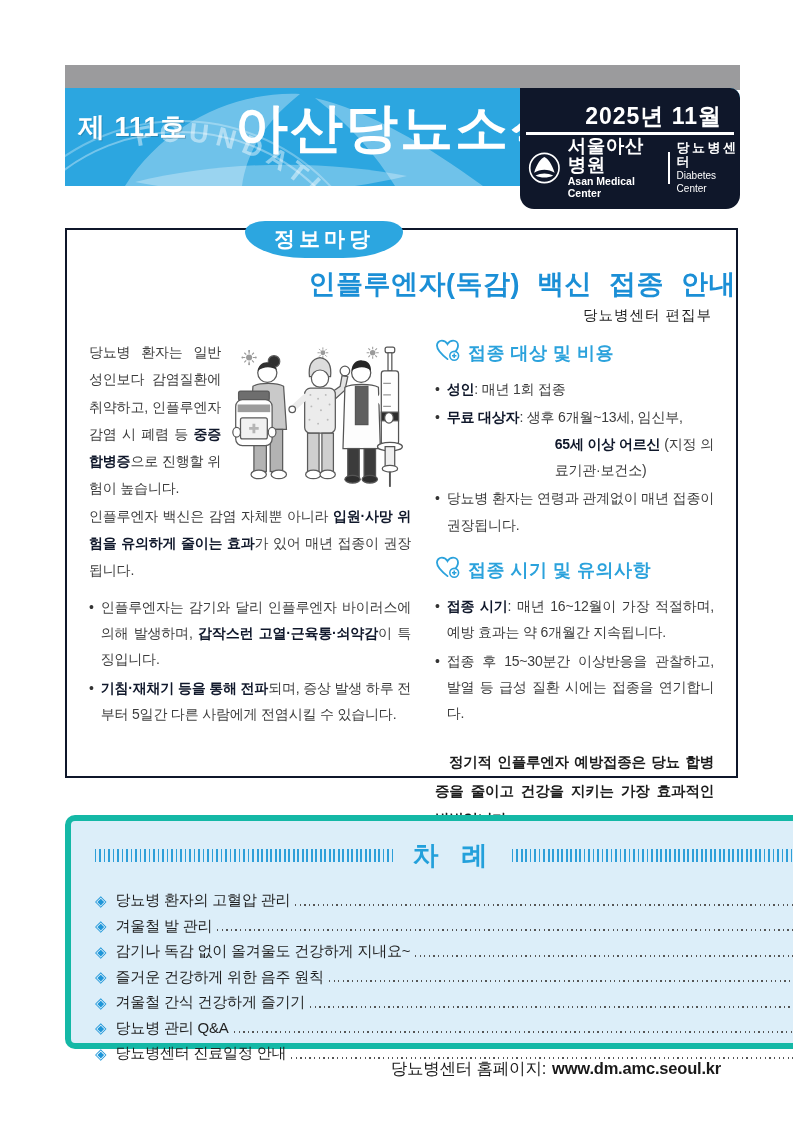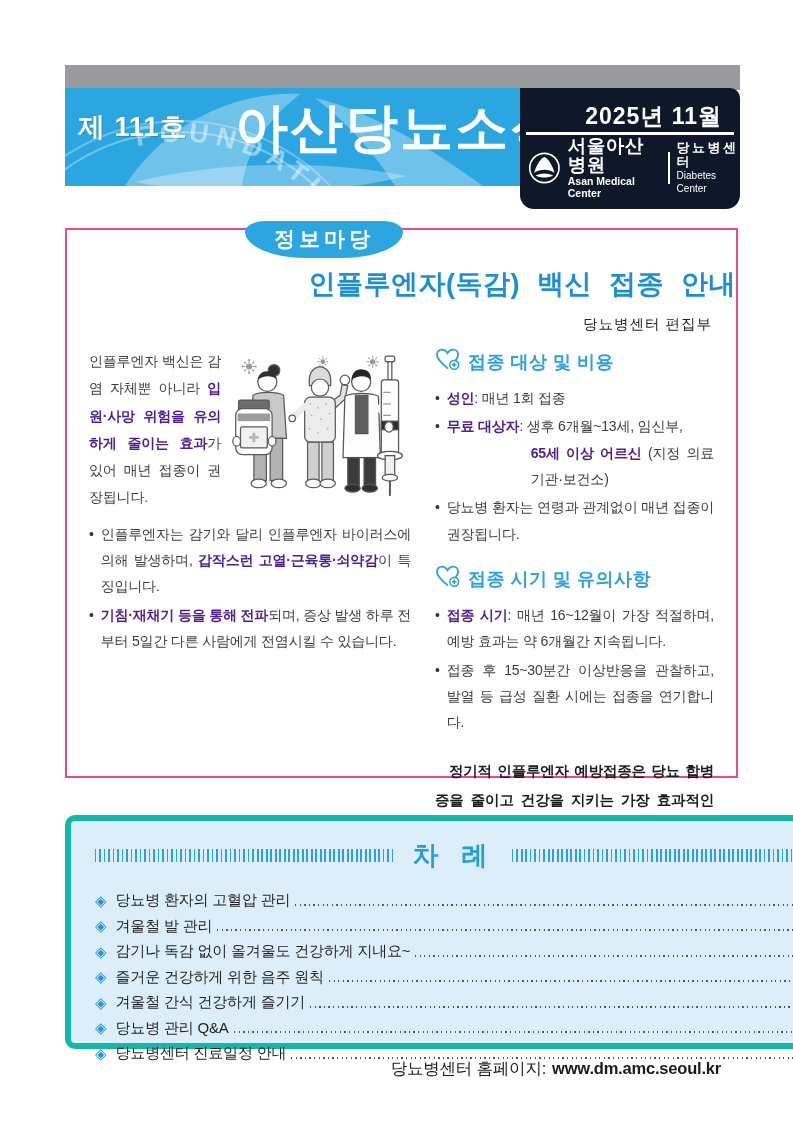--- a/index.html
+++ b/index.html
@@ -21,39 +21,39 @@
   .logo-row .l-kr { font-size:18.5px; font-weight:800; letter-spacing:.5px; line-height:1.05; }
   .logo-row .l-en { font-size:10.5px; font-weight:700; line-height:1.2; }
   .logo-row .d-kr { font-size:13px; font-weight:700; letter-spacing:2.5px; line-height:1.15; }
   .logo-row .d-en { font-size:10px; line-height:1.25; }
   .logo-white { color:#fff; }
   .logo-white .logo-sep { width:2px; height:32px; background:#fff; }
   .logo-dark { color:#151515; }
   .logo-dark .logo-sep { width:2px; height:32px; background:#2b2b2b; }
 
   
-  .article-box { position:absolute; left:65px; top:228px; width:673px; height:550px; background:#fff; border:2px solid #ec4899; }
+  .article-box { position:absolute; left:65px; top:228px; width:673px; height:550px; background:#fff; border:2px solid #0f172a; }
   .badge { position:absolute; left:178px; top:-9px; width:158px; height:37px; background:#2ca6e0;
            border-radius:26px 26px 78px 78px / 14px 14px 34px 34px;
            color:#fff; font-size:21px; font-weight:700; letter-spacing:4px; text-align:center; line-height:36px; }
   .art-title { margin-top:36px; text-align:right; color:#1b8fd6; font-size:27px; font-weight:800; word-spacing:9px; letter-spacing:.5px; }
-  .byline { margin-top:13px; padding-right:24px; text-align:right; font-size:14.5px; color:#222; letter-spacing:1px; }
+  .byline { margin-top:4px; padding-right:24px; text-align:right; font-size:14.5px; color:#222; letter-spacing:1px; }
   .cols { display:flex; gap:24px; padding:14px 22px 0; }
   .col-left { width:322px; flex:none; }
   .col-right { flex:1; }
   .illus-wrap { float:right; width:182px; margin:2px 0 4px 8px; }
   .body-p { font-size:14px; letter-spacing:-.2px; line-height:1.95; color:#3c3c3c; text-align:justify; }
-  .b { font-weight:800; color:#4c1d95; }
+  .b { font-weight:800; color:#0f172a; }
   .sec-h { display:flex; align-items:center; gap:8px; color:#2ba2dc; font-size:18px; font-weight:800; letter-spacing:.5px;text-align:center; }
   .sec-h.clear { clear:both; padding-top:16px; }
   .sec-h .hicon { flex:none; }
   ul.plain { list-style:none; margin-top:9px; }
   ul.plain li { display:flex; gap:7px; font-size:14px; letter-spacing:-.2px; line-height:1.88; color:#3c3c3c; text-align:justify; margin-bottom:2px; }
   ul.plain .blt { flex:none; color:#333; font-size:14px; line-height:1.88; }
-  .cont-line { margin-left:84px; }
+  .cont-line { margin-left:108px; }
   .closing { margin-top:22px; font-size:14.5px; font-weight:800; color:#1c1c1c; line-height:1.95; text-align:justify; text-indent:14px; letter-spacing:-.2px; }
   .amc-footer { display:flex; justify-content:center; align-items:center; gap:8px; margin-top:20px; }
 
   
   .toc-box { position:absolute; left:65px; top:815px; width:778px; height:234px; background:#dceef9; border:6px solid #14b8a6; border-radius:10px; padding:17px 24px 0; }
   .toc-head { display:flex; align-items:center; gap:16px; }
   .toc-stripes { flex:1; height:13px; background:repeating-linear-gradient(90deg,#2e9fd9 0 1.5px, transparent 1.5px 4.5px); }
   .toc-title { color:#23a0db; font-size:26px; font-weight:800; letter-spacing:8px; white-space:nowrap; }
   .toc-list { list-style:none; margin-top:15px; }
   .toc-row { display:flex; align-items:center; height:25.5px; font-size:15px; color:#1f1f1f; }
@@ -201,20 +201,21 @@
               <path d="M161 44 h8 M161 56 h8 M161 68 h8" stroke="#999"></path>
               <rect x="159" y="74" width="18" height="9" fill="#2d2d2d"></rect>
               <ellipse cx="168" cy="110" rx="13" ry="4.5"></ellipse>
               <rect x="163" y="110" width="10" height="22" fill="#efefef"></rect>
               <ellipse cx="168" cy="133" rx="8" ry="3.5"></ellipse>
               <line x1="168" y1="136" x2="168" y2="152" stroke-width="2"></line>
               <ellipse cx="167" cy="80" rx="4.5" ry="5.5"></ellipse>
             </g>
           </svg>
         </div>
+        <p class="body-p"><span>당뇨병 환자는 일반 성인보다 감염질환에 취약하고, 인플루엔자 감염 시 폐렴 등 </span><span class="b">중증 합병증</span><span>으로 진행할 위험이 높습니다.</span></p>
         <p class="body-p"><span>인플루엔자 백신은 감염 자체뿐 아니라 </span><span class="b">입원·사망 위험을 유의하게 줄이는 효과</span><span>가 있어 매년 접종이 권장됩니다.</span></p>
 
         <ul class="plain">
           <li>
               <span class="blt">•</span>
               <span><span>인플루엔자는 감기와 달리 인플루엔자 바이러스에 의해 발생하며, </span><span class="b">갑작스런 고열·근육통·쇠약감</span><span>이 특징입니다.</span></span>
             </li>
           <li>
               <span class="blt">•</span>
               <span><span class="b">기침·재채기 등을 통해 전파</span><span>되며, 증상 발생 하루 전부터 5일간 다른 사람에게 전염시킬 수 있습니다.</span></span>

